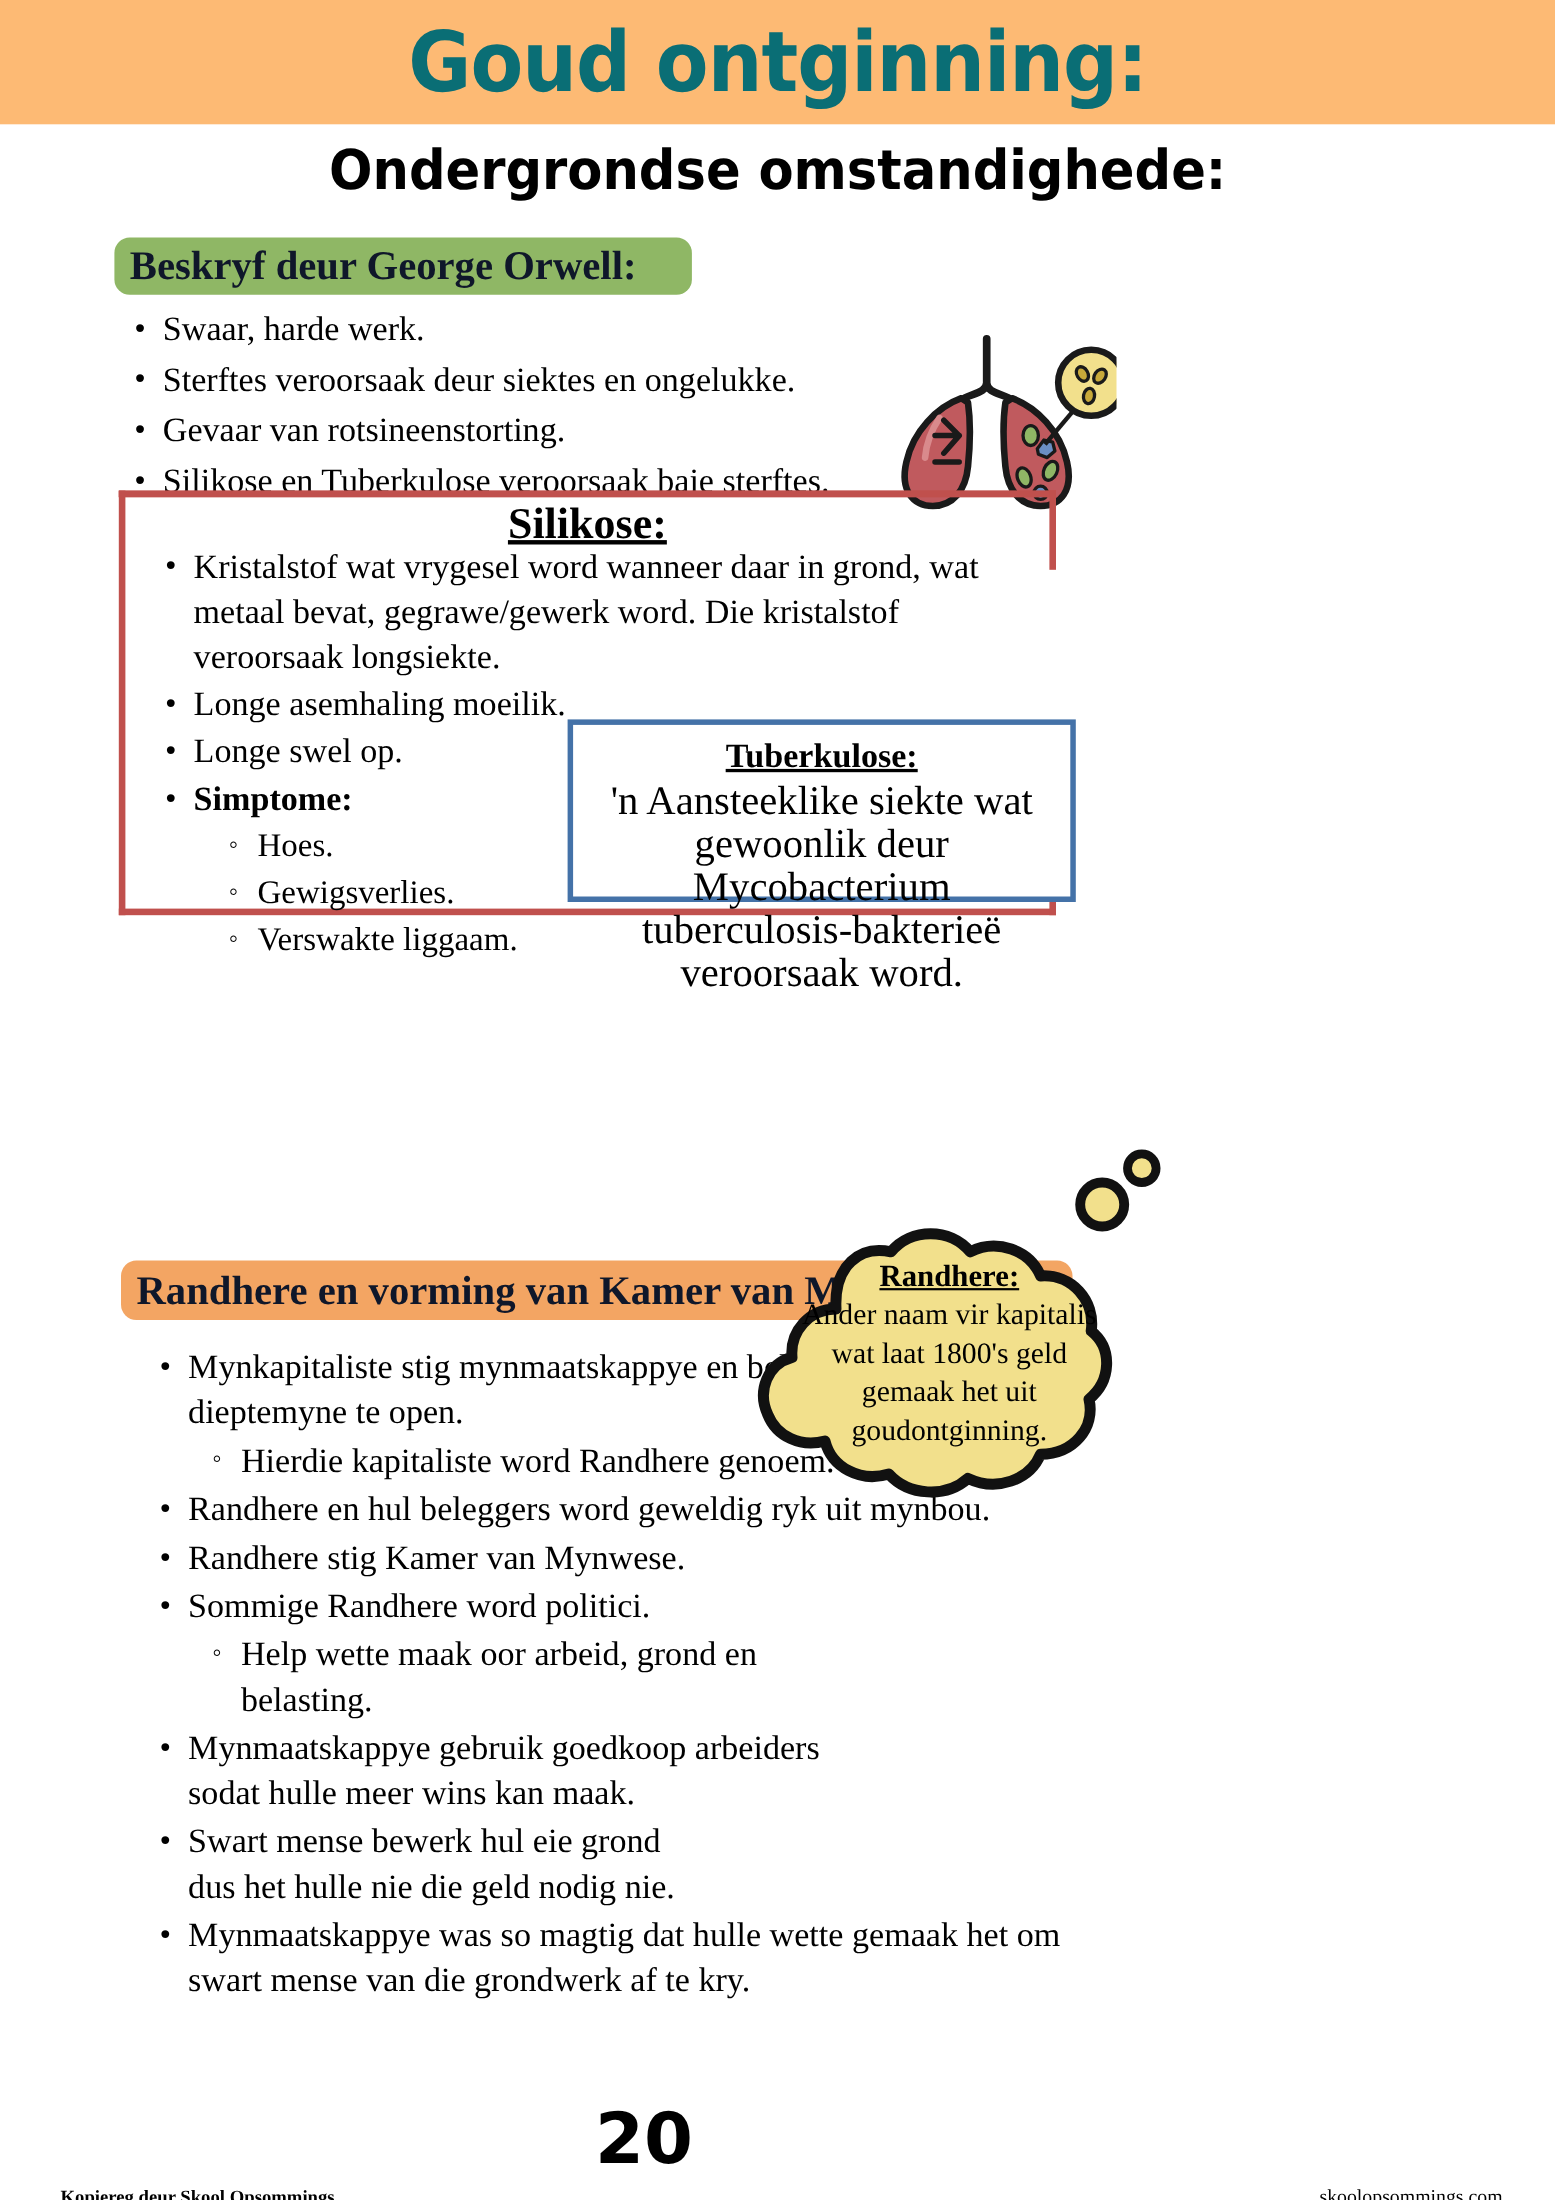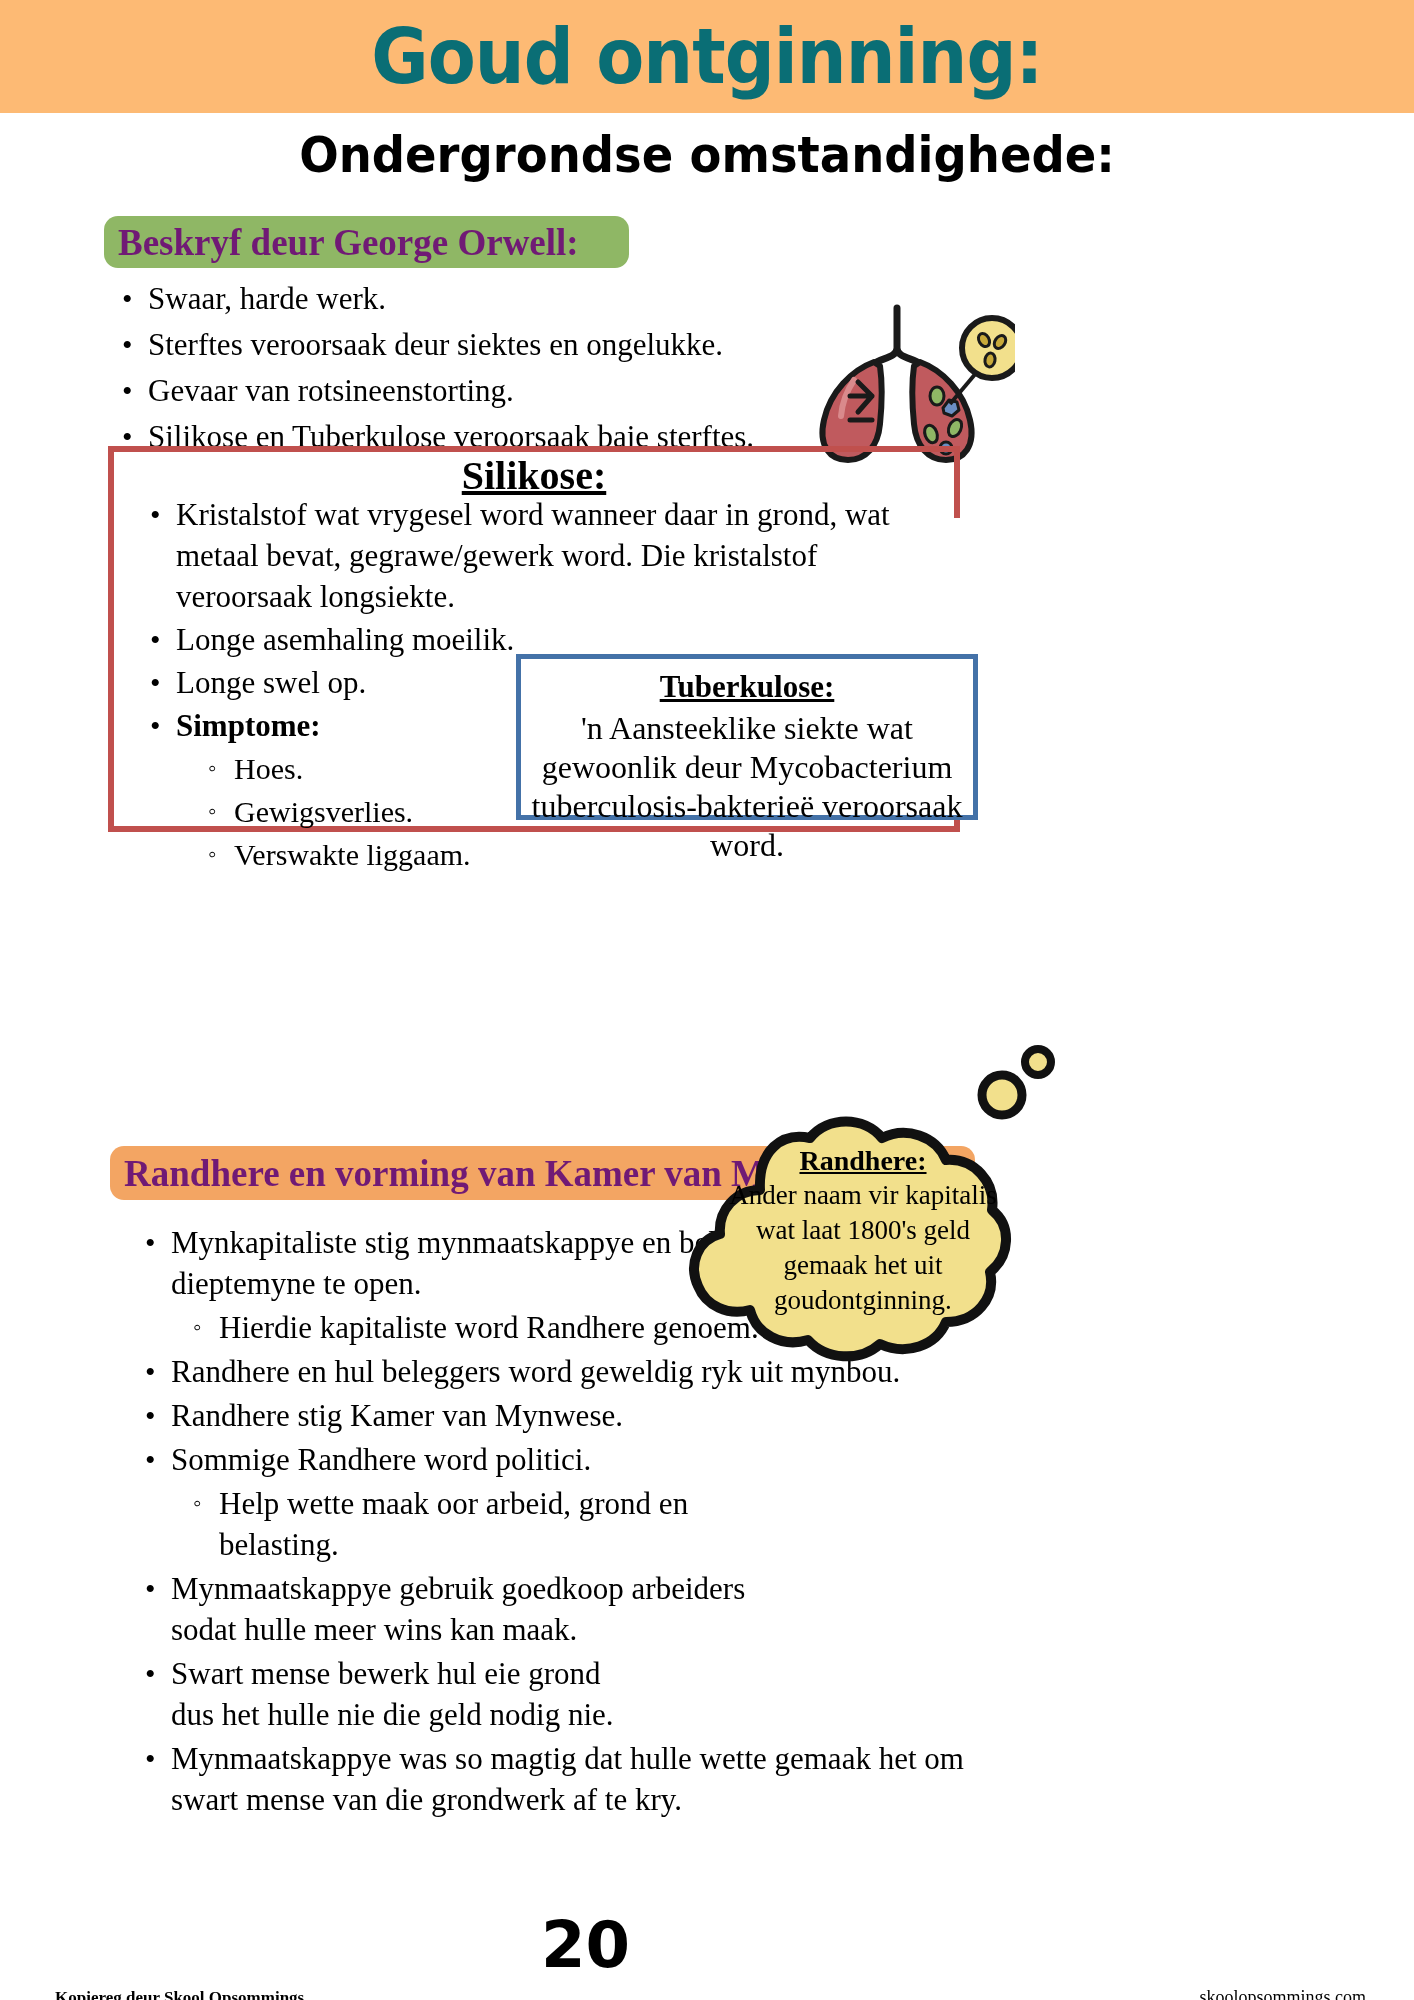--- a/index.html
+++ b/index.html
@@ -46,21 +46,21 @@
 
   
   .pill {
     position: absolute;
     border-radius: 14px;
     display: flex;
     align-items: center;
     padding: 0 14px;
     font-family: "Liberation Serif", serif;
     font-weight: bold;
-    color: #701a75;
+    color: #0f172a;
   }
   .pill-green {
     left: 104px; top: 216px;
     width: 525px; height: 52px;
     background: #8fb765;
     font-size: 37px;
   }
   .pill-orange {
     left: 110px; top: 1146px;
     width: 865px; height: 54px;
@@ -139,21 +139,21 @@
   }
   .tb-title {
     margin-top: 10px;
     text-align: center;
     font-size: 31px;
     font-weight: bold;
     text-decoration: underline;
   }
   .tb-body {
     text-align: center;
-    font-size: 32px;
+    font-size: 37px;
     line-height: 39px;
     padding: 4px 10px 0 10px;
   }
 
   
   .randhere-list { left: 145px; top: 1222px; width: 880px; }
   .randhere-list .brow { margin-bottom: 3px; }
   .randhere-list .sub { margin-left: 48px; }
 
   

